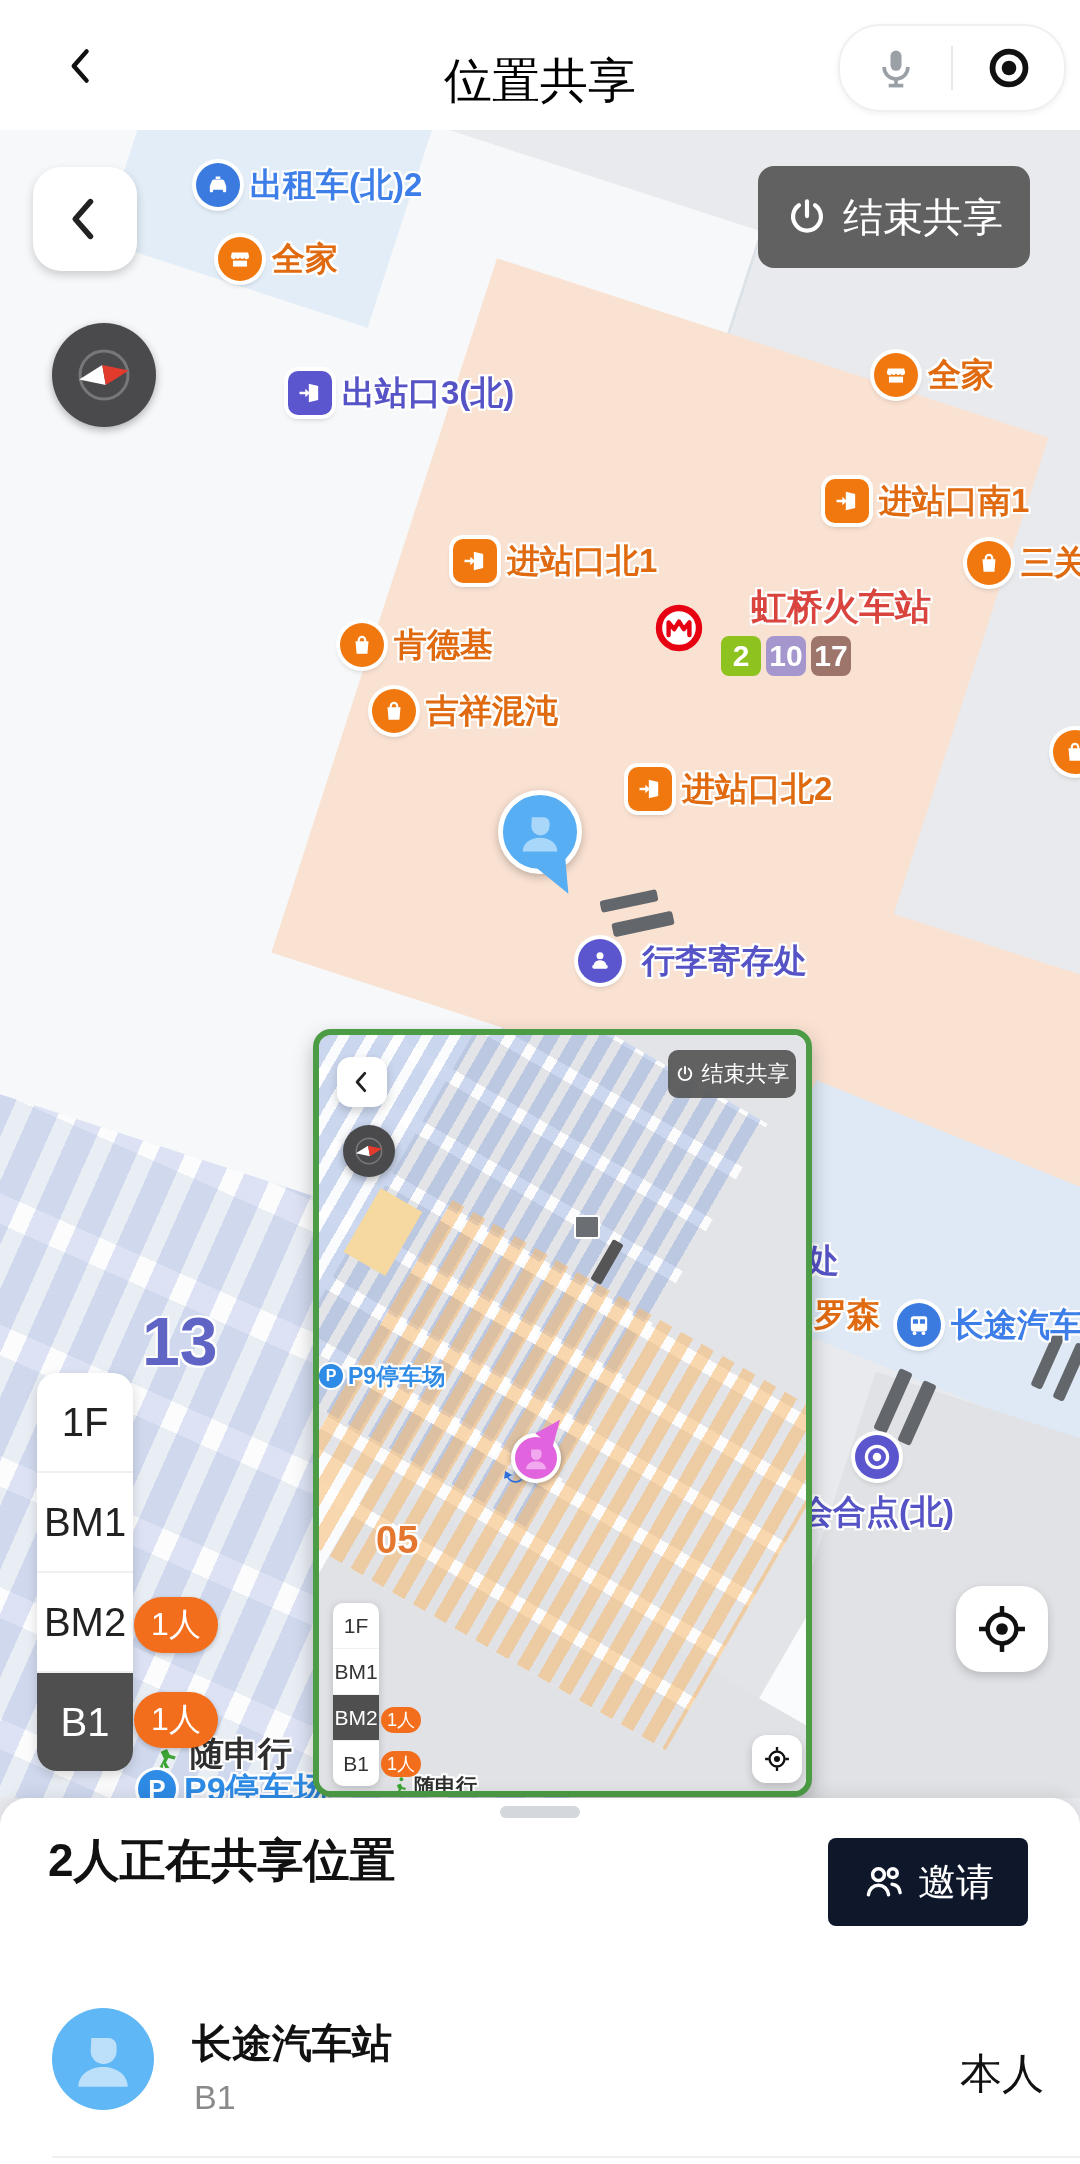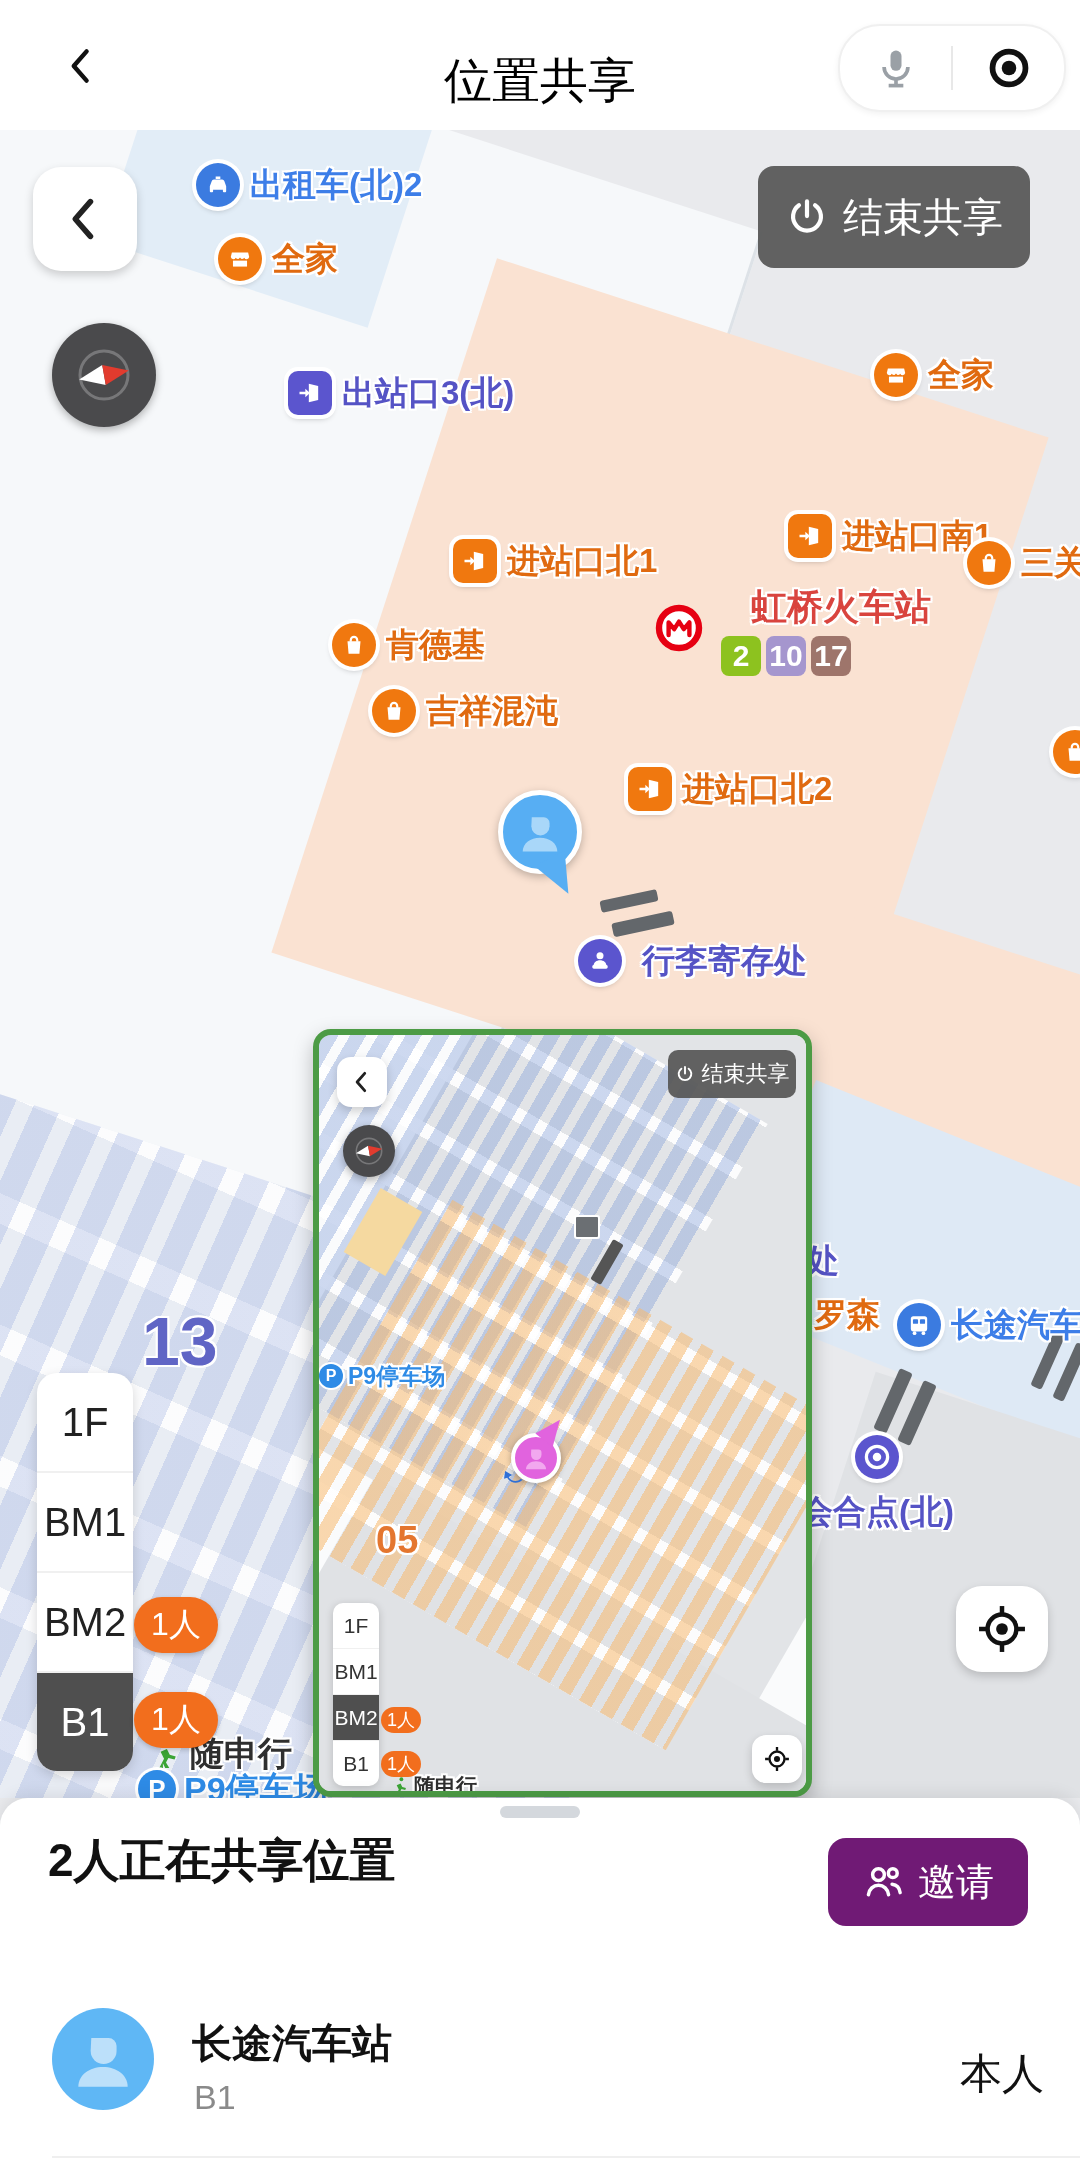--- a/index.html
+++ b/index.html
@@ -77,21 +77,21 @@
   #ins-marker{position:absolute;left:192px;top:398px;z-index:4;}
   #ins-marker .circ{width:42px;height:42px;border-radius:50%;background:#E163DE;border:4px solid #fff;
       box-shadow:0 2px 6px rgba(0,0,0,.3);display:flex;align-items:center;justify-content:center;overflow:hidden;}
   #ins-marker .tri{position:absolute;left:30px;top:-16px;width:0;height:0;border-left:11px solid transparent;
       border-right:11px solid transparent;border-bottom:26px solid #E163DE;transform:rotate(38deg);}
   
   #sheet{position:absolute;left:0;top:1798px;width:1080px;height:366px;background:#fff;border-radius:28px 28px 0 0;
       z-index:30;box-shadow:0 -4px 16px rgba(0,0,0,.08);}
   #handle{position:absolute;left:500px;top:8px;width:80px;height:12px;border-radius:6px;background:#D4D8DD;}
   #sheet-title{position:absolute;left:48px;top:32px;font-size:46px;font-weight:700;color:#111;}
-  #invite-btn{position:absolute;left:828px;top:40px;width:200px;height:88px;background:#701a75;border-radius:18px;
+  #invite-btn{position:absolute;left:828px;top:40px;width:200px;height:88px;background:#0f172a;border-radius:8px;
       display:flex;align-items:center;justify-content:center;gap:12px;color:#fff;font-size:38px;}
   #row-avatar{position:absolute;left:52px;top:210px;width:102px;height:102px;border-radius:50%;background:#5FB7F5;
       display:flex;align-items:center;justify-content:center;overflow:hidden;}
   #row-name{position:absolute;left:192px;top:218px;font-size:40px;font-weight:700;color:#111;}
   #row-floor{position:absolute;left:194px;top:280px;font-size:34px;color:#8A8A8A;}
   #row-tag{position:absolute;right:36px;top:248px;font-size:42px;color:#111;}
   #row-div{position:absolute;left:52px;right:0;top:358px;height:2px;background:#EFEFEF;}
   svg{display:block;}
 </style>
 </head>
@@ -177,21 +177,21 @@
   <div class="poi" style="left:874px;top:222px;">
     <span class="poi-ic bg-orange">
       <svg width="26" height="26" viewBox="0 0 24 24" fill="#fff">
           <path d="M4.5 6h15l1 4.2a2.4 2.4 0 0 1-2.3 2 2.5 2.5 0 0 1-2.3-1.4A2.6 2.6 0 0 1 13.5 12 2.6 2.6 0 0 1 12 10.7 2.6 2.6 0 0 1 10.5 12a2.6 2.6 0 0 1-2.4-1.2A2.5 2.5 0 0 1 5.8 12.2a2.4 2.4 0 0 1-2.3-2z"></path>
           <path d="M5.5 13.5h13V19h-13z"></path>
         </svg>
     </span>
     <span class="olbl c-orange">全家</span>
   </div>
 
-  <div class="poi" style="left:788px;top:348px;margin-top:35px;">
+  <div class="poi" style="left:825px;top:348px;">
     <span class="poi-ic poi-sq bg-orange">
       <svg width="28" height="28" viewBox="0 0 24 24" fill="#fff">
           <path d="M11 4l8 2v12l-8 2z"></path>
           <path d="M3 11h5v-2.6L12 12l-4 3.6V13H3z"></path>
         </svg>
     </span>
     <span class="olbl c-orange">进站口南1</span>
   </div>
 
   <div class="poi" style="left:967px;top:410px;">
@@ -222,21 +222,21 @@
         </svg>
     </span>
     <span class="olbl c-red" style="position:absolute;left:60px;top:-8px;font-size:36px;padding-left:36px;">虹桥火车站</span>
     <div class="abs" style="left:66px;top:44px;display:flex;gap:5px;">
       <span class="badge-sq" style="background:#8DC21F;">2</span>
       <span class="badge-sq" style="background:#A596CE;">10</span>
       <span class="badge-sq" style="background:#9E756B;">17</span>
     </div>
   </div>
 
-  <div class="poi" style="left:332px;top:492px;">
+  <div class="poi" style="left:340px;top:492px;">
     <span class="poi-ic bg-orange">
       <svg width="26" height="26" viewBox="0 0 24 24" fill="#fff">
           <path d="M6 8.5h12L17 20H7z"></path>
           <path d="M9 9V7.5a3 3 0 0 1 6 0V9" fill="none" stroke="#fff" stroke-width="2"></path>
         </svg>
     </span>
     <span class="olbl c-orange">肯德基</span>
   </div>
 
   <div class="poi" style="left:372px;top:558px;">

